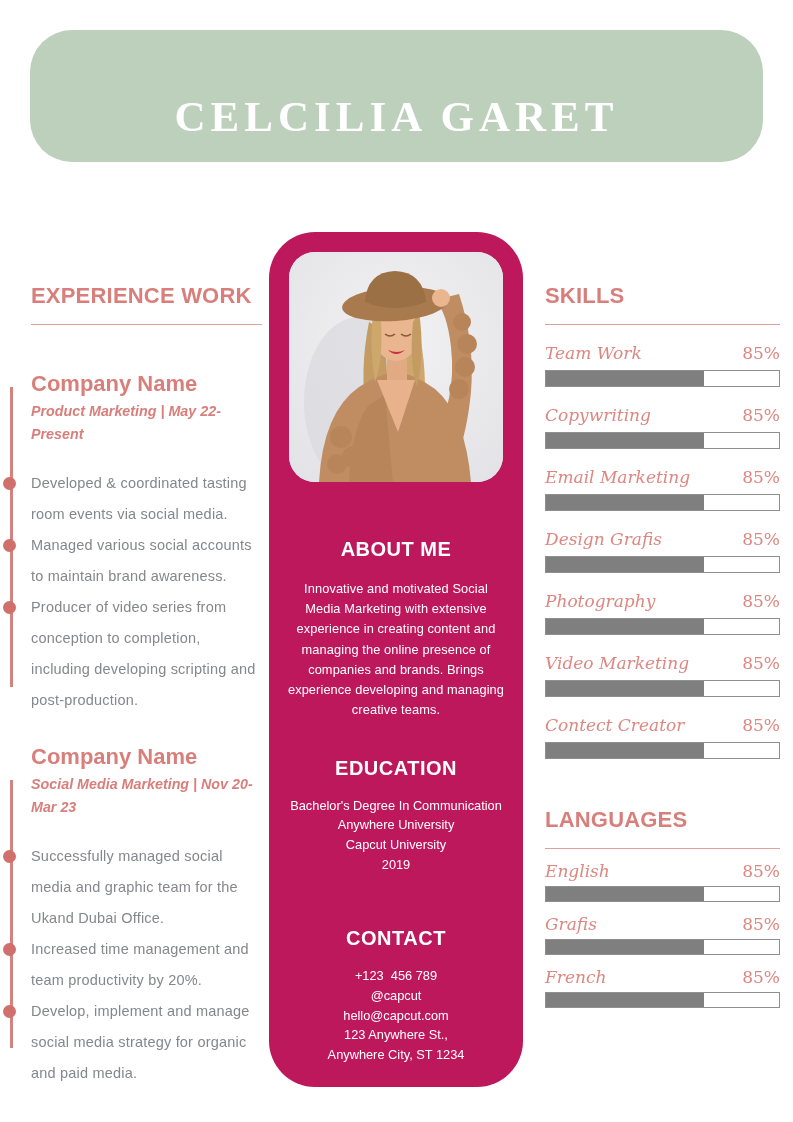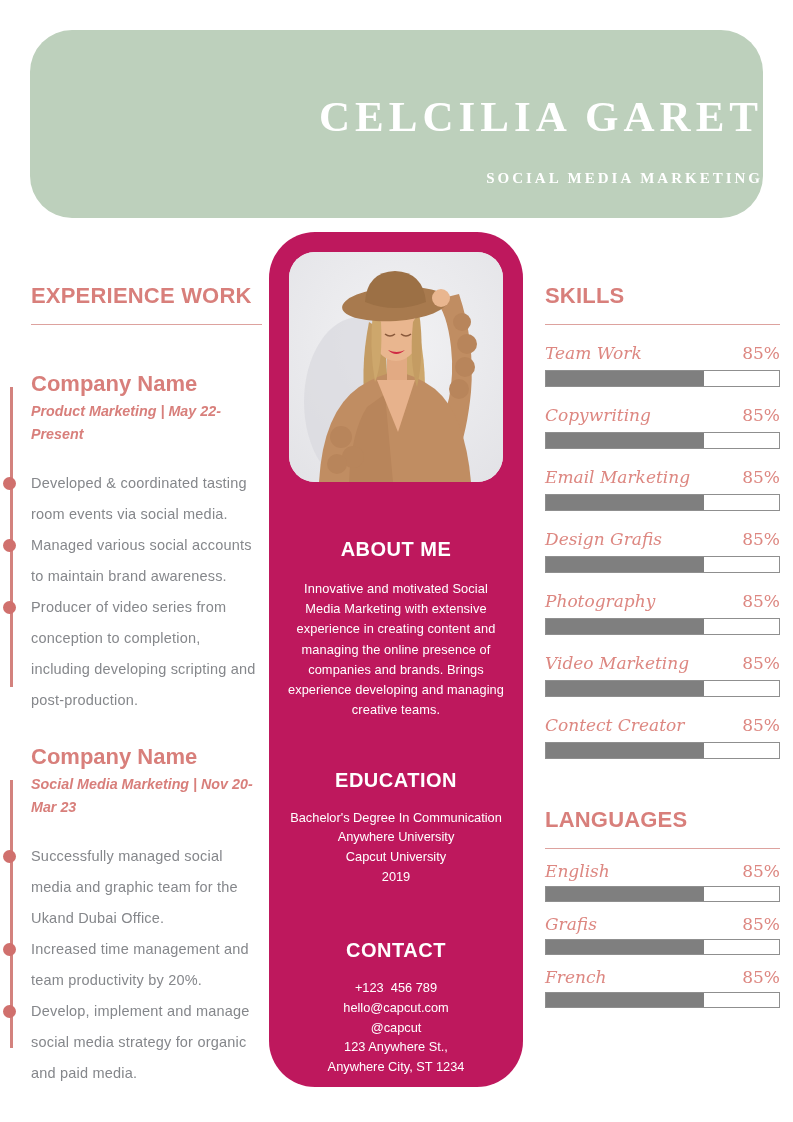--- a/index.html
+++ b/index.html
@@ -4,22 +4,22 @@
 <style>
   * { margin:0; padding:0; box-sizing:border-box; }
   html,body { background:#ffffff; }
   #page {
     position:relative; width:793px; height:1122px; background:#ffffff;
     font-family:"Liberation Sans", sans-serif; overflow:hidden;
   }
 
   
   .banner {
-    position:absolute; left:30px; top:30px; width:733px; height:188px;
-    background:#bdd0bc; border-radius:42px; color:#ffffff; text-align:right;
+    position:absolute; left:30px; top:30px; width:733px; height:132px;
+    background:#bdd0bc; border-radius:42px; color:#ffffff; text-align:center;
   }
   .banner .name {
     margin-top:62px; font-family:"Liberation Serif", serif; font-weight:bold;
     font-size:43px; letter-spacing:5px;
   }
   .banner .subtitle {
     margin-top:29px; font-family:"Liberation Serif", serif;
     font-size:15px; letter-spacing:3px; font-weight:bold;
   }
 
@@ -65,21 +65,21 @@
     margin:20px auto 0 auto; width:214px; height:230px; border-radius:26px;
     overflow:hidden; background:#eaeaec;
   }
   .photo svg { display:block; }
   .center-heading { font-size:20px; font-weight:bold; letter-spacing:0.5px; }
   .about-heading   { margin-top:56px; }
   .center-text {
     margin:18px auto 0 auto; padding:0 16px; font-size:12.8px; line-height:1.58;
     letter-spacing:0.1px;
   }
-  .education-heading { margin-top:48px; }
+  .education-heading { margin-top:36px; }
   .center-lines { margin-top:16px; padding:0 4px; font-size:12.8px; line-height:1.55; }
   .contact-heading { margin-top:52px; }
   .center-lines div { white-space:pre-wrap; }
 
   
   .right-col { position:absolute; left:545px; top:283px; width:235px; }
   .meter-row-top { display:flex; justify-content:space-between; align-items:baseline; }
   .meter-label {
     font-family:"DejaVu Serif", serif; font-style:italic; font-size:17px;
     color:#dd8781;
@@ -190,22 +190,22 @@
     <div class="center-lines">
       <div>Bachelor's Degree In Communication</div>
       <div>Anywhere University</div>
       <div>Capcut University</div>
       <div>2019</div>
     </div>
 
     <div class="center-heading contact-heading">CONTACT</div>
     <div class="center-lines">
       <div>+123  456 789</div>
+      <div>@capcut</div>
       <div>hello@capcut.com</div>
-      <div>@capcut</div>
       <div>123 Anywhere St.,</div>
       <div>Anywhere City, ST 1234</div>
     </div>
   </div>
 
   <div class="right-col">
     <div class="section-title">SKILLS</div>
     <hr class="title-rule">
 
     <div class="skill">

